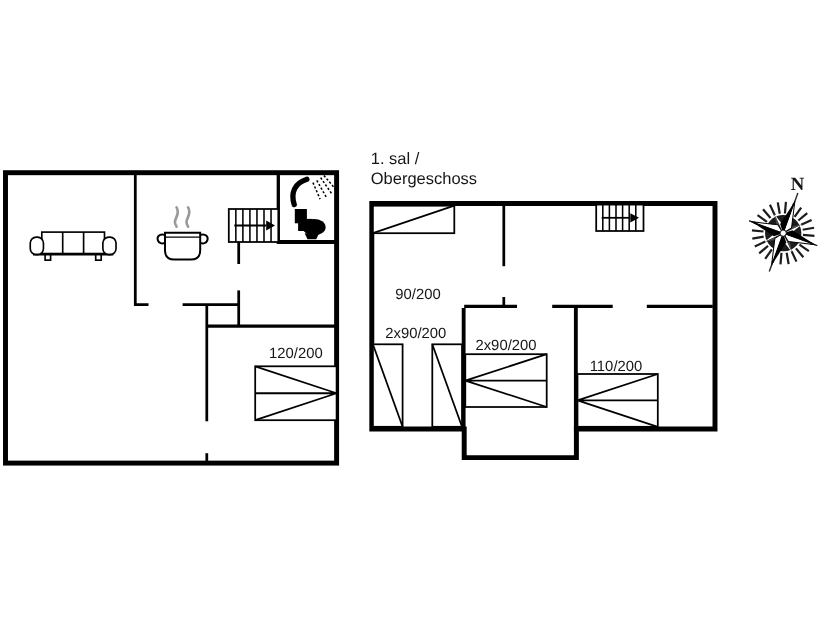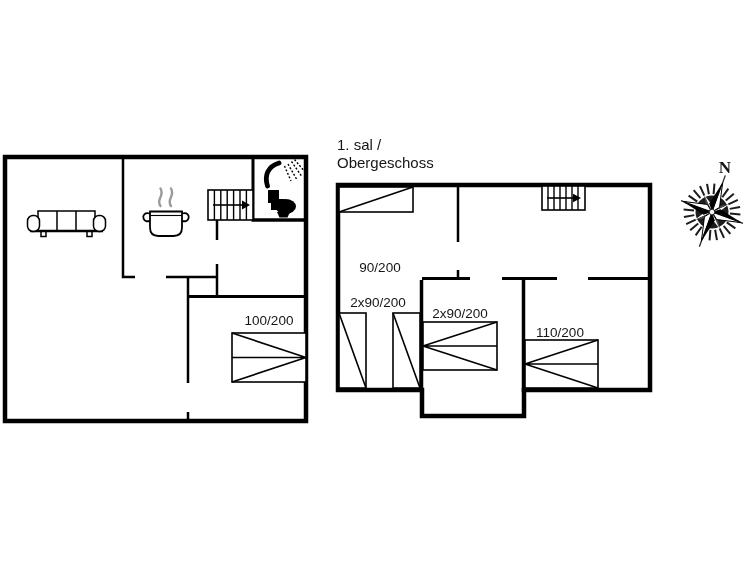--- a/index.html
+++ b/index.html
@@ -175,21 +175,21 @@
         <polygon points="0,-31 -5.5,-7 0,0" fill="#000" transform="rotate(270)"></polygon>
       </g>
       <circle r="2.8" fill="#fff" stroke="#222" stroke-width="1"></circle>
     </g>
   </svg>
 
   <div class="floor-title"><div>1. sal /</div><div>Obergeschoss</div></div>
 
   <div class="north-label">N</div>
 
-  <div class="bed-label" style="left:269px;top:313px;">100/200</div>
+  <div class="bed-label" style="left:269px;top:313px;">120/200</div>
 
   <div class="bed-label" style="left:380px;top:215px;margin-top:45px;">90/200</div>
 
   <div class="bed-label" style="left:378px;top:295px;">2x90/200</div>
 
   <div class="bed-label" style="left:460px;top:306px;">2x90/200</div>
 
   <div class="bed-label" style="left:560px;top:325px;">110/200</div>
 </div>
 

